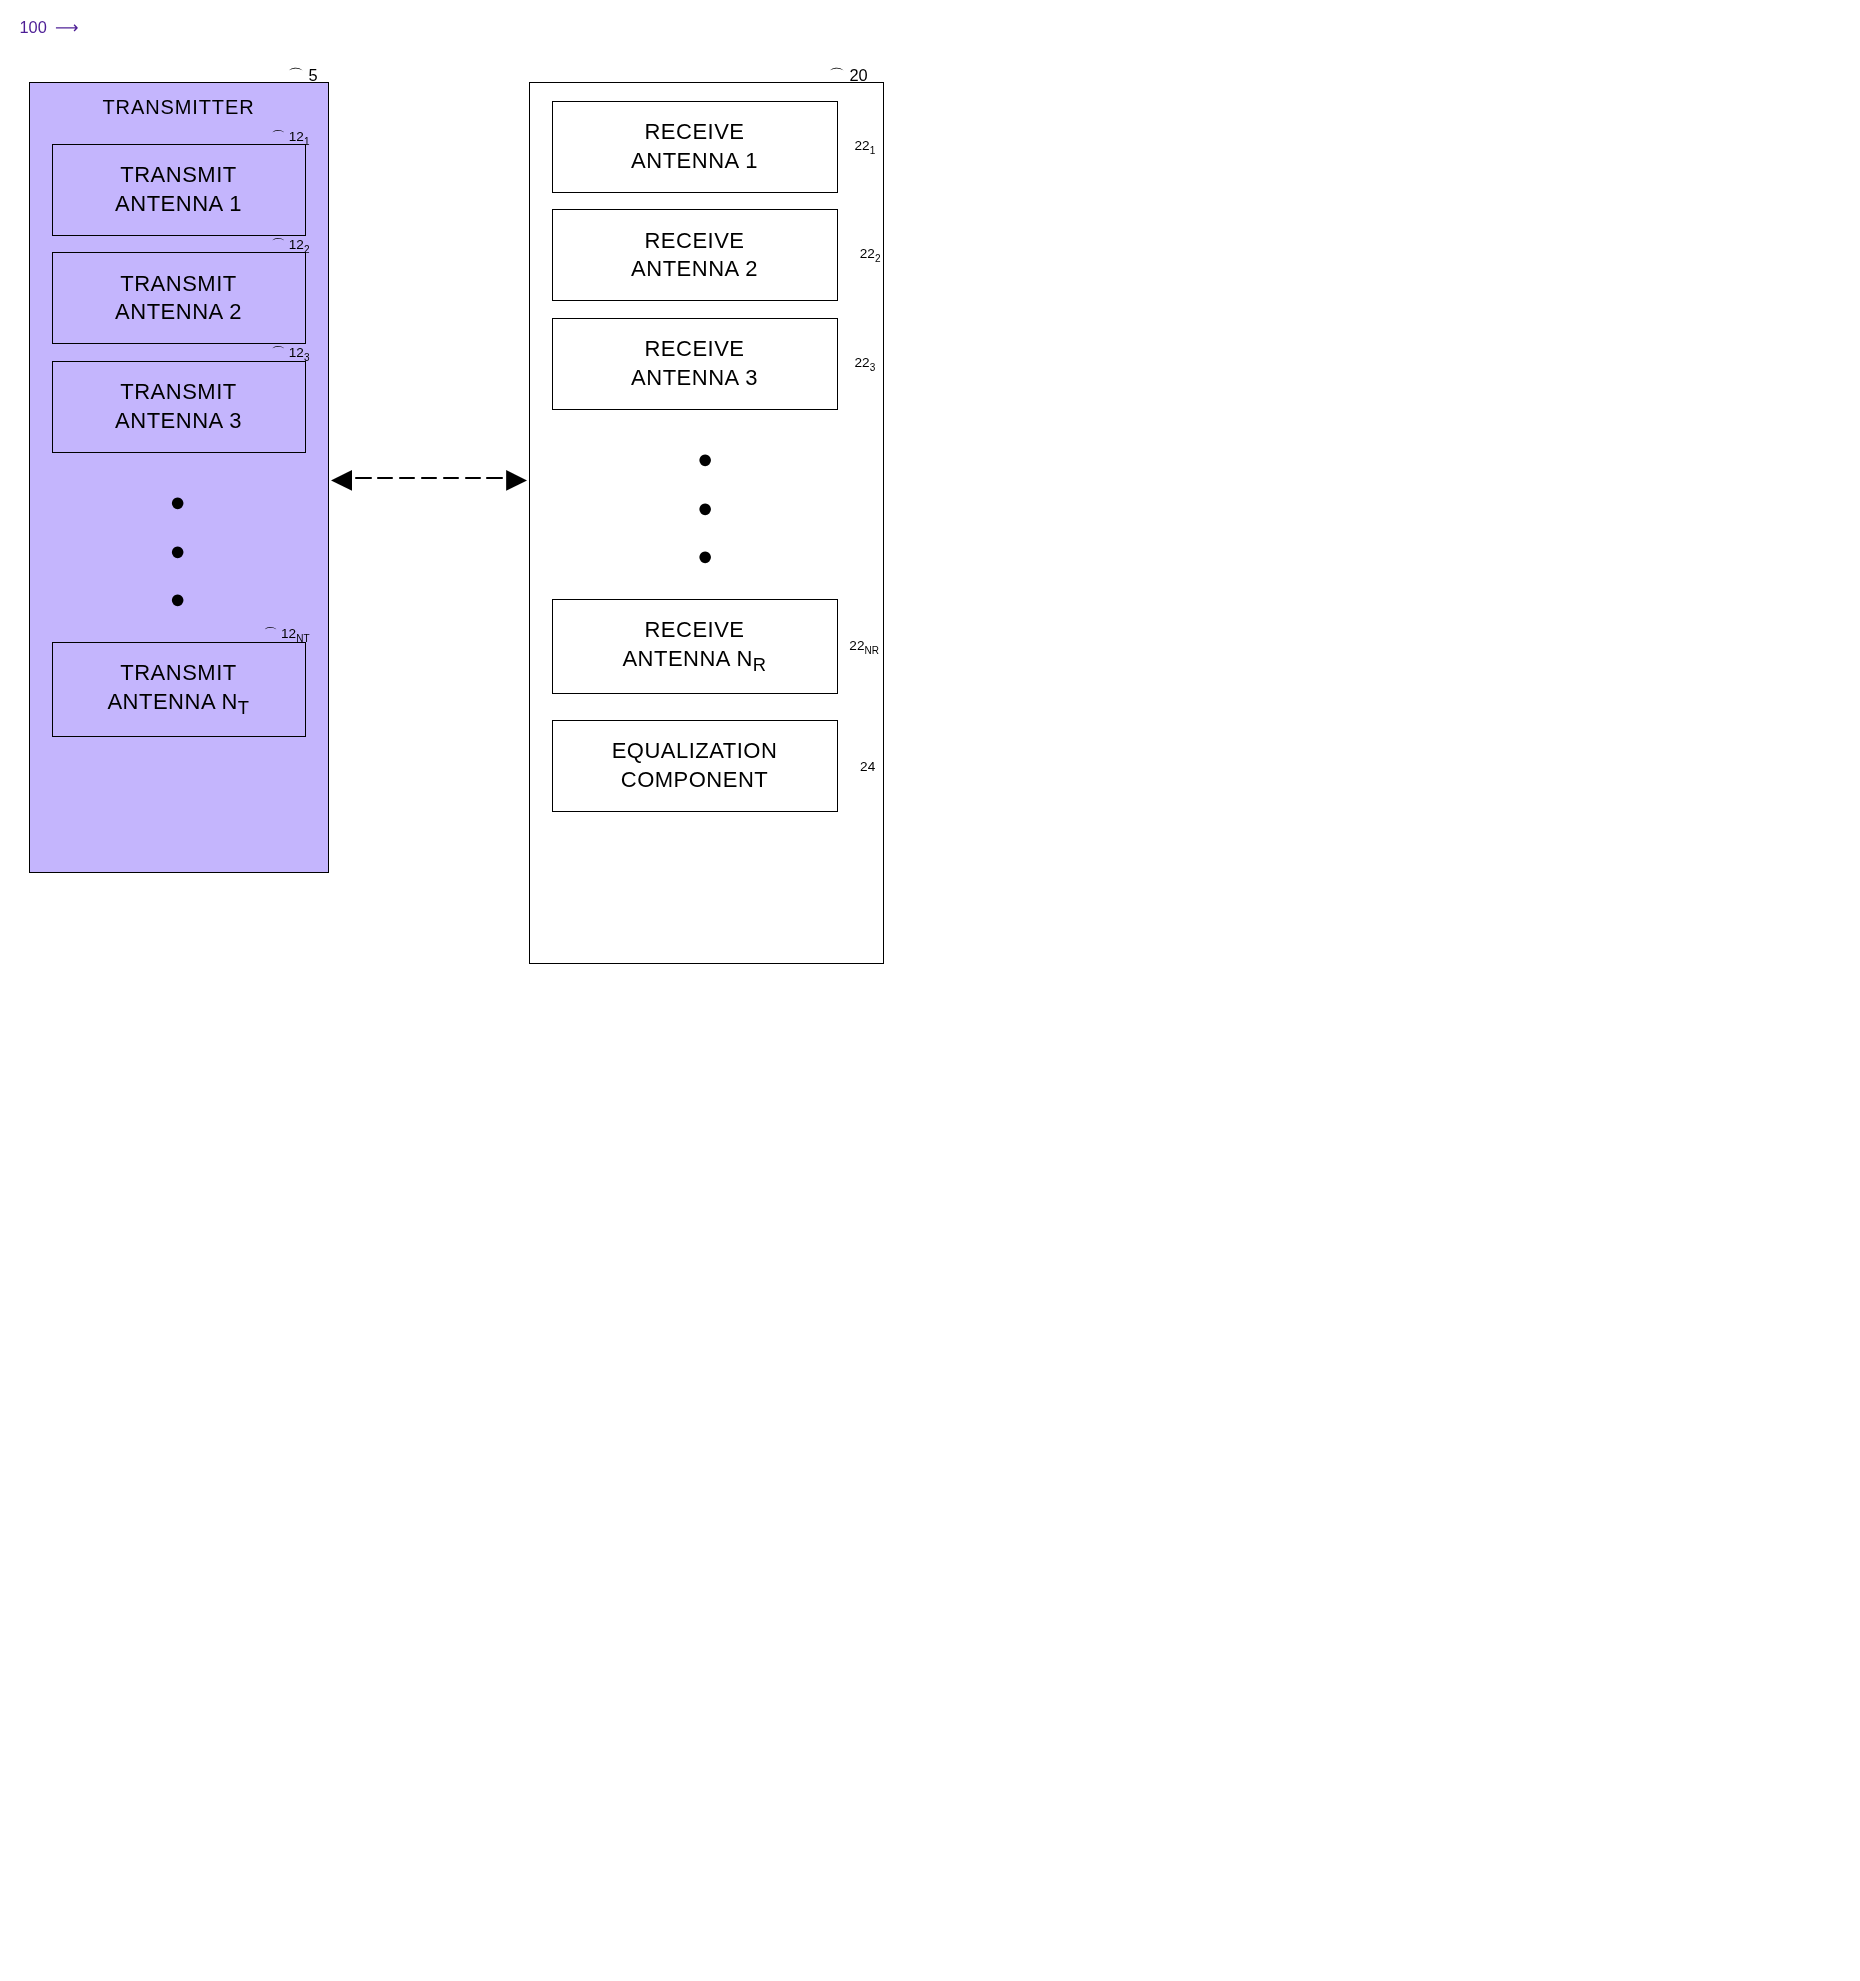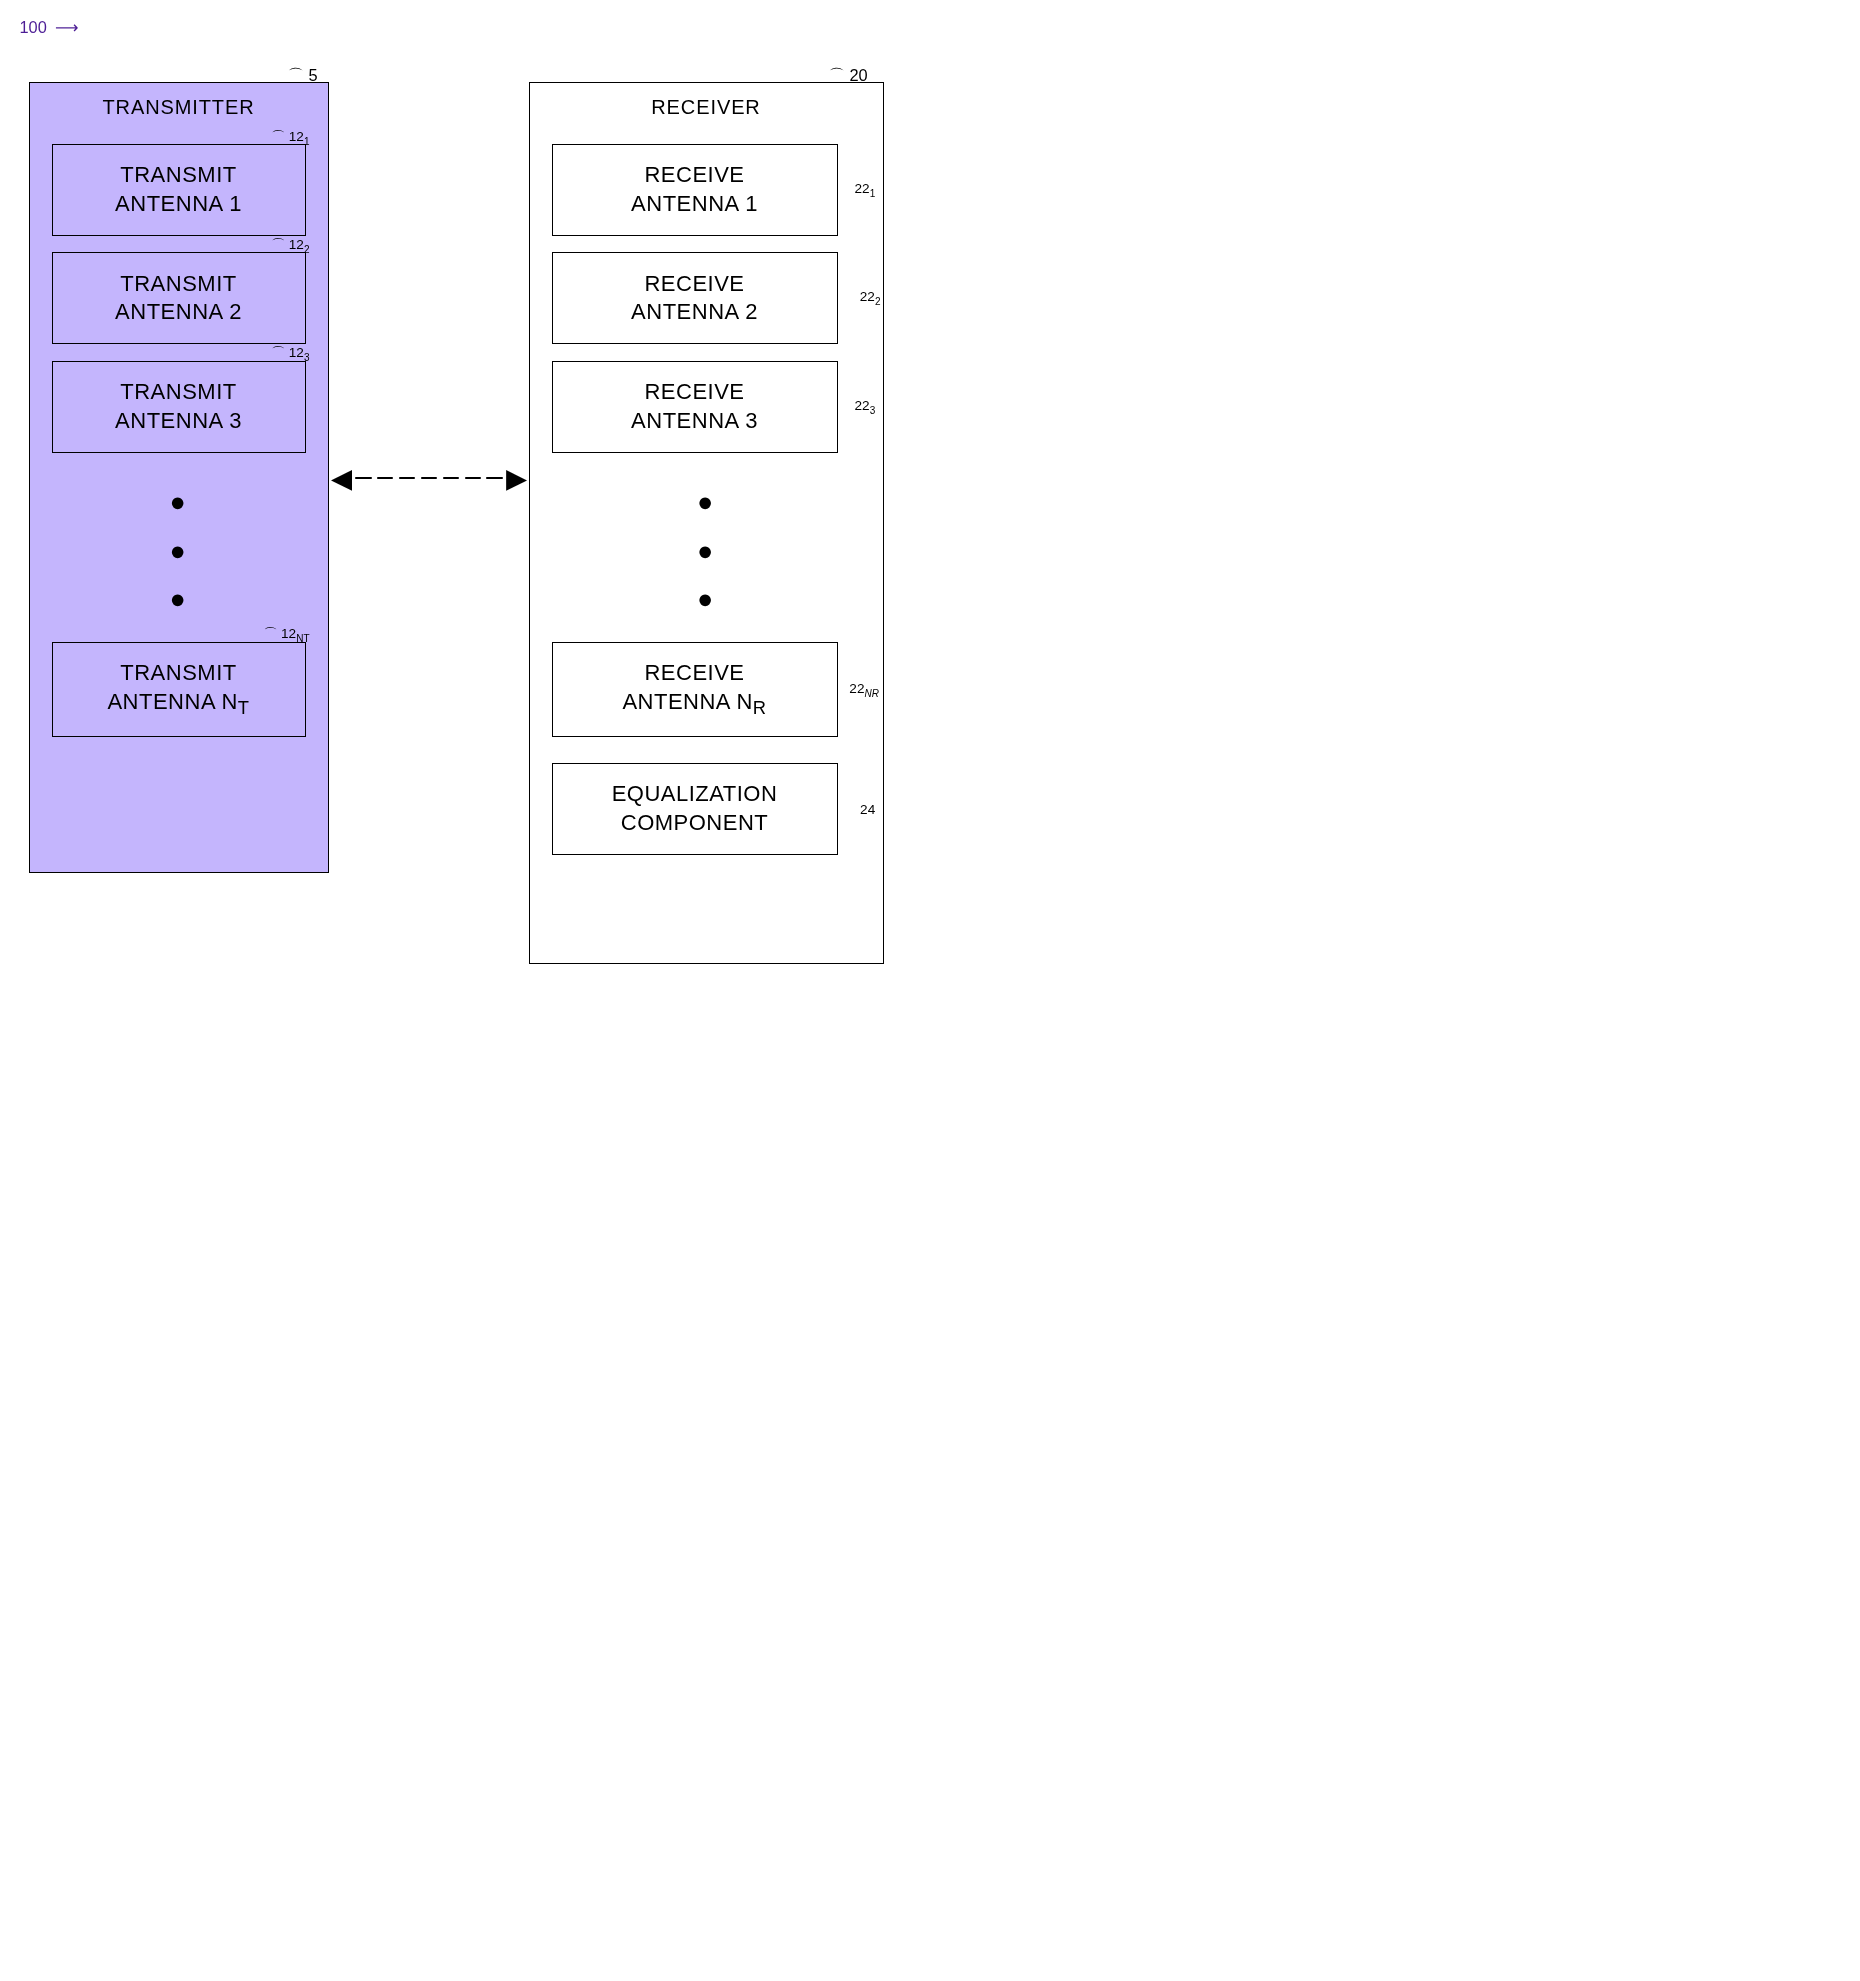--- a/index.html
+++ b/index.html
@@ -207,21 +207,20 @@
       <div class="dash"></div>
     </div>
     <span class="arrow-right">▶</span>
   </div>
 
   <div class="block-ref" style="top: 47px; left: 809px;">
     ⌒ <span>20</span>
   </div>
 
   <div class="receiver-block">
-    <div class="receiver-title">RECEIVER</div>
 
     <div style="position:relative; margin-top: 18px;">
       <div class="antenna-box" style="margin-right: 45px;">
         RECEIVE<br>ANTENNA 1
       </div>
       <div style="position:absolute; top: 50%; right: 7.3px; transform: translateY(-50%); font-size: 13.6px;">
         22<sub style="font-size:10px;">1</sub>
       </div>
     </div>
 
@@ -245,21 +244,21 @@
 
     <div class="dots-row">
       ●<br>●<br>●
     </div>
 
     <div style="position:relative; margin-top: 7.3px;">
       <div class="antenna-box" style="margin-right: 45px;">
         RECEIVE<br>ANTENNA N<sub>R</sub>
       </div>
       <div style="position:absolute; top: 50%; right: 3.6px; transform: translateY(-50%); font-size: 13.6px;">
-        22<sub style="font-size:10px;font-style:italic;">NR</sub>
+        22<sub style="font-size:10px;">NR</sub>
       </div>
     </div>
 
     <div style="position:relative; margin-top: 25.5px;">
       <div class="antenna-box" style="margin-right: 45px;">
         EQUALIZATION<br>COMPONENT
       </div>
       <div style="position:absolute; top: 50%; right: 7.3px; transform: translateY(-50%); font-size: 13.6px;">
         24
       </div>

